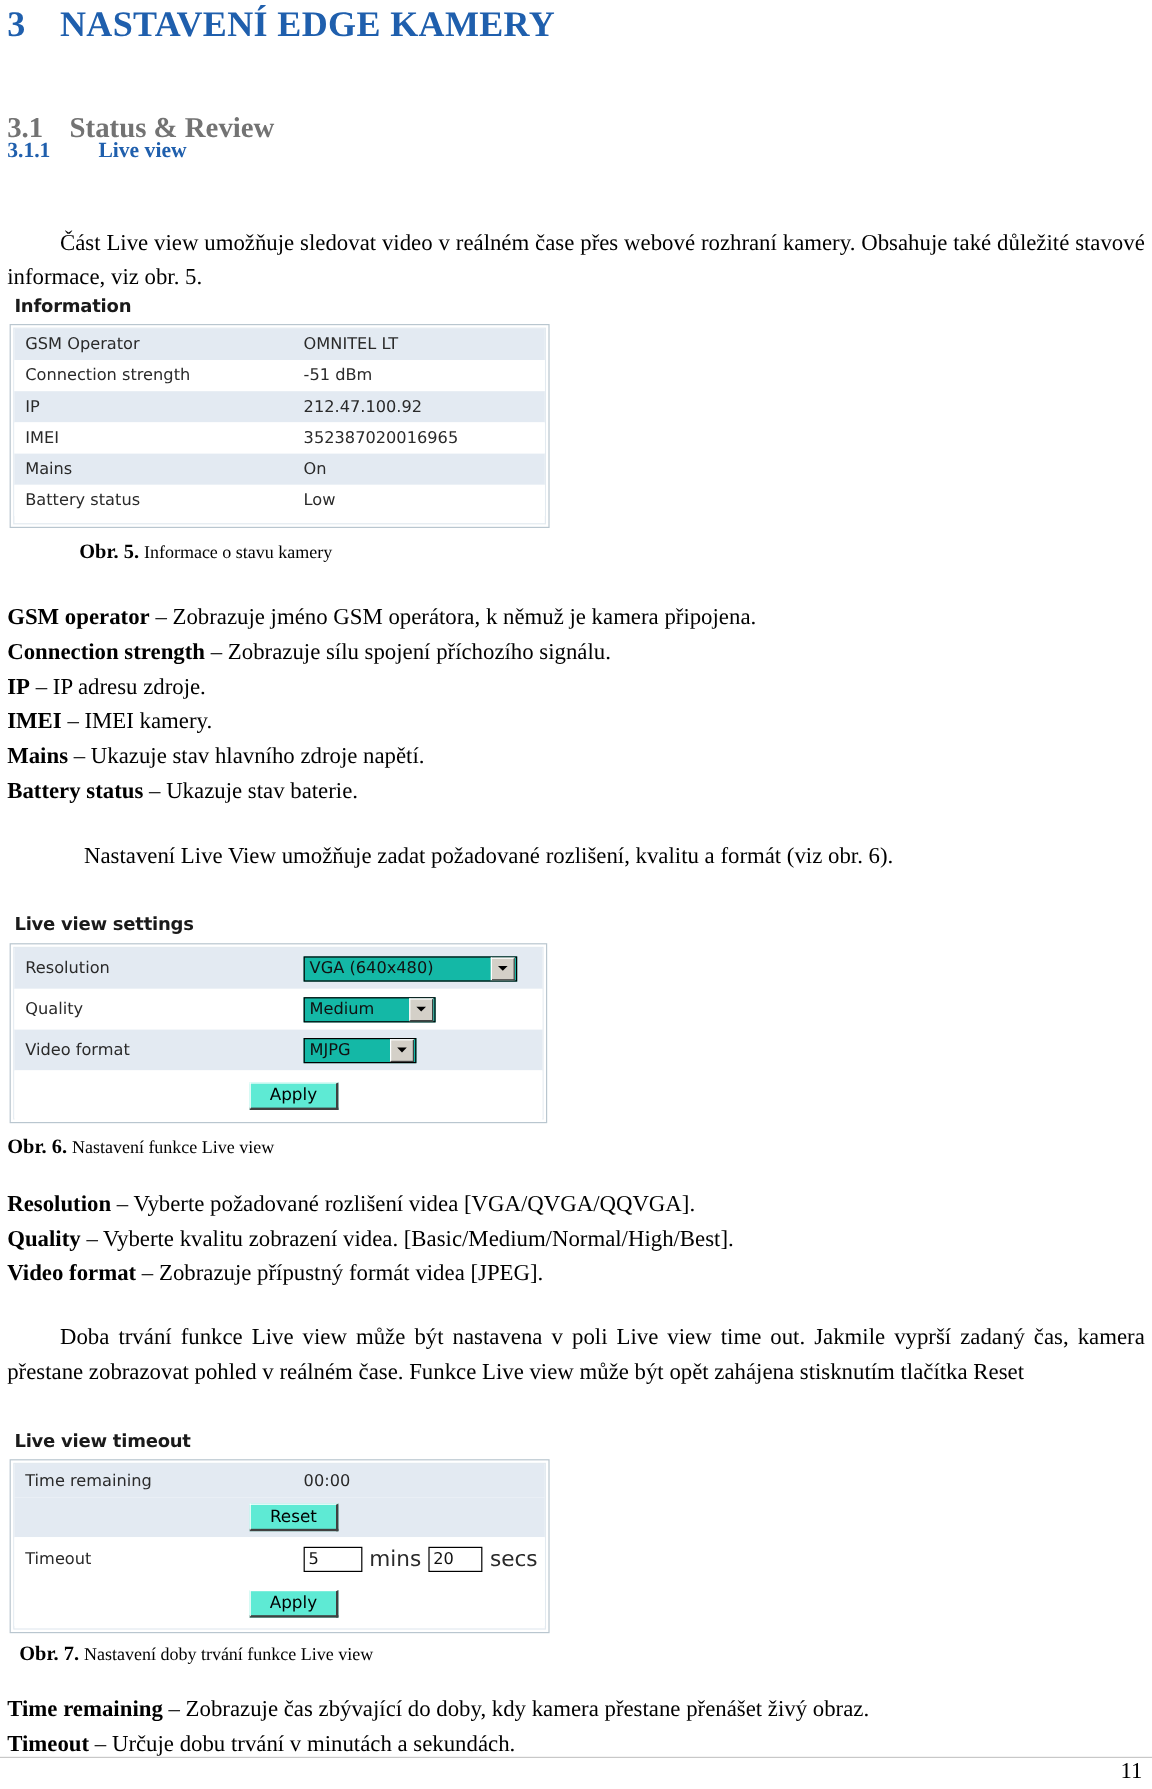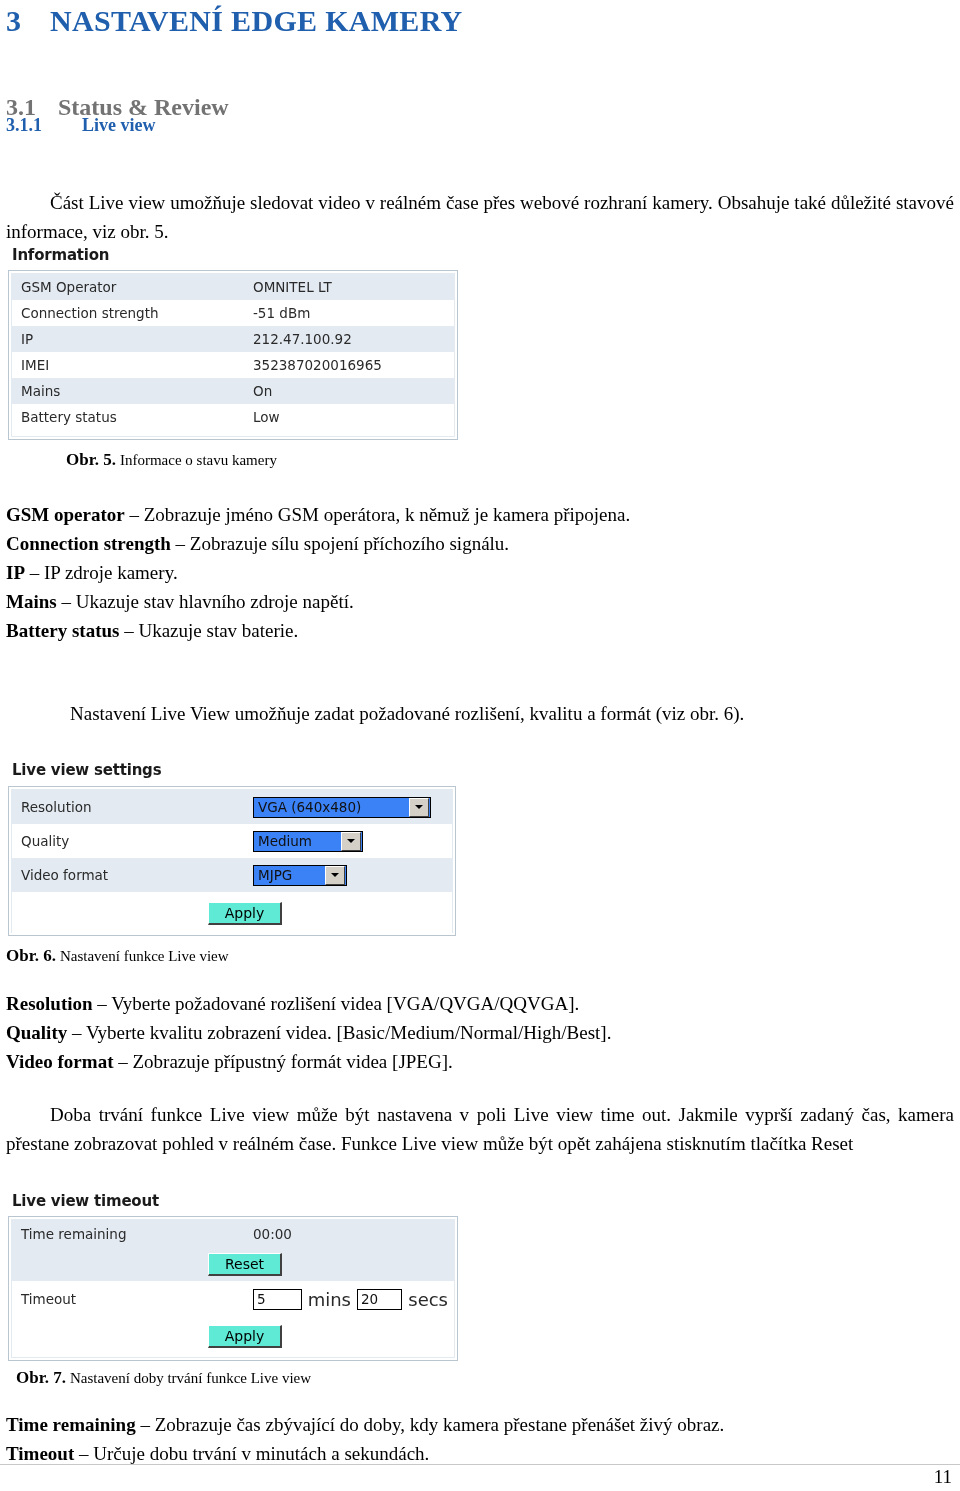--- a/index.html
+++ b/index.html
@@ -118,21 +118,21 @@
     white-space: nowrap;
   }
   .row .value { white-space: nowrap; }
 
   
   .select {
     display: inline-flex;
     align-items: center;
     box-sizing: border-box;
     height: 21px;
-    background: #3b82f6;
+    background: #14b8a6;
     border: 1px solid #000000;
     font-family: "DejaVu Sans", sans-serif;
     font-size: 13.5px;
     color: #111;
     padding: 0 0 0 4px;
   }
   .select .sel-text {
     padding-right: 6px;
     white-space: nowrap;
     line-height: 19px;
@@ -259,21 +259,22 @@
 </div>
 
 <div class="caption" style="left:66px; top:450px;">
   <span class="lbl">Obr. 5.</span>
   <span class="txt">Informace o stavu kamery</span>
 </div>
 
 <div class="deflist" style="left:6px; top:500px; width:948px;">
   <div><span class="term">GSM operator</span><span> – Zobrazuje jméno GSM operátora, k němuž je kamera připojena.</span></div>
   <div><span class="term">Connection strength</span><span> – Zobrazuje sílu spojení příchozího signálu.</span></div>
-  <div><span class="term">IP</span><span> – IP zdroje kamery.</span></div>
+  <div><span class="term">IP</span><span> – IP adresu zdroje.</span></div>
+  <div><span class="term">IMEI</span><span> – IMEI  kamery.</span></div>
   <div><span class="term">Mains</span><span> – Ukazuje stav hlavního zdroje napětí.</span></div>
   <div><span class="term">Battery status</span><span> – Ukazuje stav baterie.</span></div>
 </div>
 
 <div class="para" style="left:70px; top:699px; width:884px;">Nastavení Live View umožňuje zadat požadované rozlišení, kvalitu a formát (viz obr. 6).</div>
 
 <div class="panel-title" style="left:12px; top:761px;">Live view settings</div>
 
 <div class="panel" style="left:8px; top:786px; width:448px; height:150px;">
   <div class="panel-inner">

